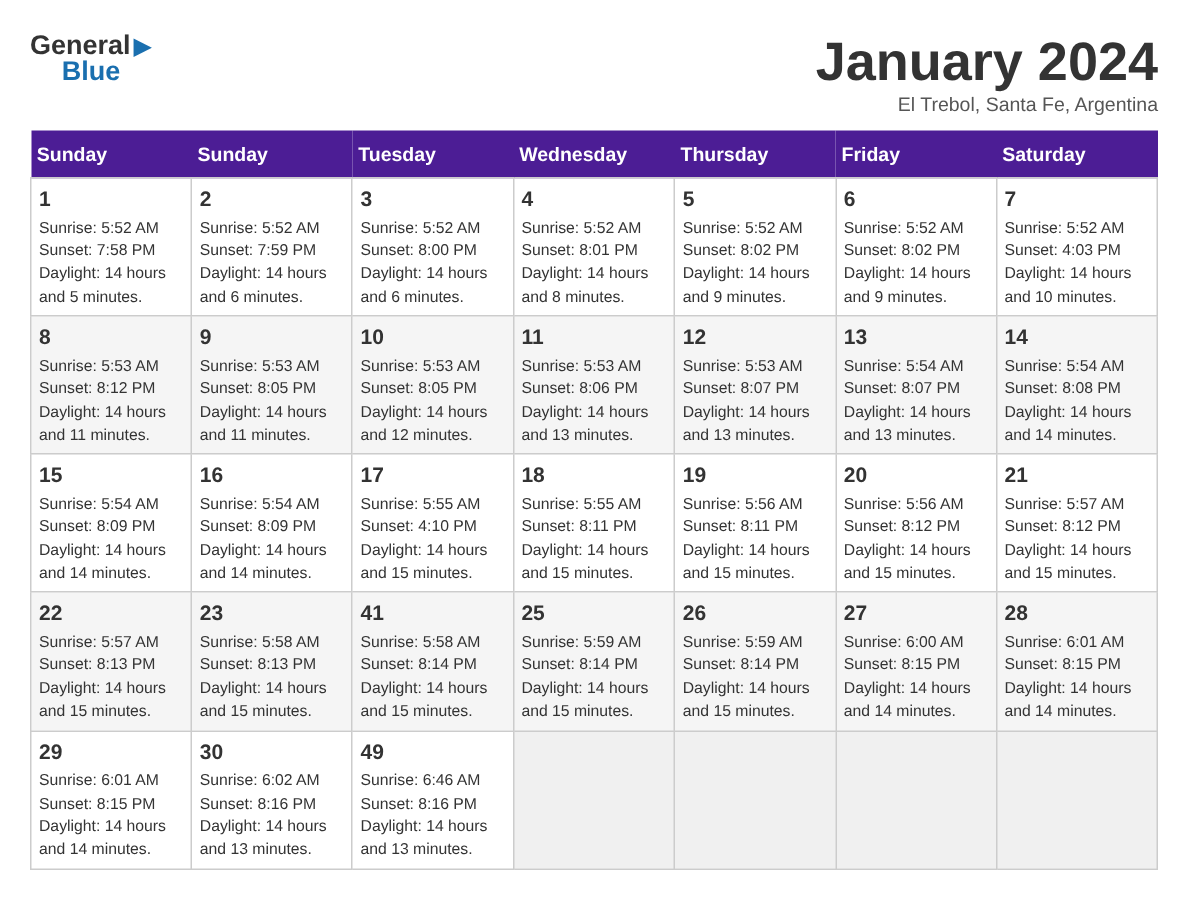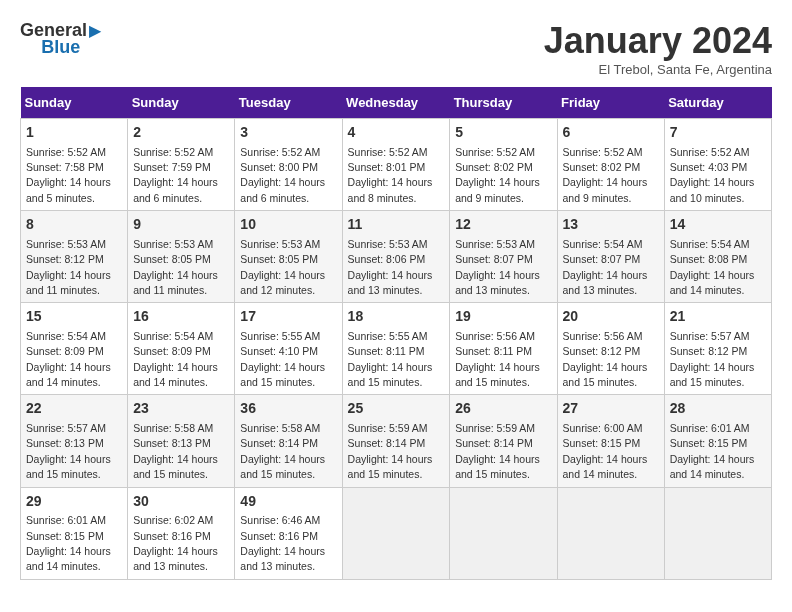--- a/index.html
+++ b/index.html
@@ -128,21 +128,21 @@
         <td><span class="day-number">16</span><span class="day-info">Sunrise: 5:54 AM</span><br><span class="day-info">Sunset: 8:09 PM</span><br><span class="day-info">Daylight: 14 hours and 14 minutes.</span></td>
         <td><span class="day-number">17</span><span class="day-info">Sunrise: 5:55 AM</span><br><span class="day-info">Sunset: 4:10 PM</span><br><span class="day-info">Daylight: 14 hours and 15 minutes.</span></td>
         <td><span class="day-number">18</span><span class="day-info">Sunrise: 5:55 AM</span><br><span class="day-info">Sunset: 8:11 PM</span><br><span class="day-info">Daylight: 14 hours and 15 minutes.</span></td>
         <td><span class="day-number">19</span><span class="day-info">Sunrise: 5:56 AM</span><br><span class="day-info">Sunset: 8:11 PM</span><br><span class="day-info">Daylight: 14 hours and 15 minutes.</span></td>
         <td><span class="day-number">20</span><span class="day-info">Sunrise: 5:56 AM</span><br><span class="day-info">Sunset: 8:12 PM</span><br><span class="day-info">Daylight: 14 hours and 15 minutes.</span></td>
         <td><span class="day-number">21</span><span class="day-info">Sunrise: 5:57 AM</span><br><span class="day-info">Sunset: 8:12 PM</span><br><span class="day-info">Daylight: 14 hours and 15 minutes.</span></td>
       </tr>
       <tr>
         <td><span class="day-number">22</span><span class="day-info">Sunrise: 5:57 AM</span><br><span class="day-info">Sunset: 8:13 PM</span><br><span class="day-info">Daylight: 14 hours and 15 minutes.</span></td>
         <td><span class="day-number">23</span><span class="day-info">Sunrise: 5:58 AM</span><br><span class="day-info">Sunset: 8:13 PM</span><br><span class="day-info">Daylight: 14 hours and 15 minutes.</span></td>
-        <td><span class="day-number">36</span><span class="day-info">Sunrise: 5:58 AM</span><br><span class="day-info">Sunset: 8:14 PM</span><br><span class="day-info">Daylight: 14 hours and 15 minutes.</span></td>
+        <td><span class="day-number">41</span><span class="day-info">Sunrise: 5:58 AM</span><br><span class="day-info">Sunset: 8:14 PM</span><br><span class="day-info">Daylight: 14 hours and 15 minutes.</span></td>
         <td><span class="day-number">25</span><span class="day-info">Sunrise: 5:59 AM</span><br><span class="day-info">Sunset: 8:14 PM</span><br><span class="day-info">Daylight: 14 hours and 15 minutes.</span></td>
         <td><span class="day-number">26</span><span class="day-info">Sunrise: 5:59 AM</span><br><span class="day-info">Sunset: 8:14 PM</span><br><span class="day-info">Daylight: 14 hours and 15 minutes.</span></td>
         <td><span class="day-number">27</span><span class="day-info">Sunrise: 6:00 AM</span><br><span class="day-info">Sunset: 8:15 PM</span><br><span class="day-info">Daylight: 14 hours and 14 minutes.</span></td>
         <td><span class="day-number">28</span><span class="day-info">Sunrise: 6:01 AM</span><br><span class="day-info">Sunset: 8:15 PM</span><br><span class="day-info">Daylight: 14 hours and 14 minutes.</span></td>
       </tr>
       <tr>
         <td><span class="day-number">29</span><span class="day-info">Sunrise: 6:01 AM</span><br><span class="day-info">Sunset: 8:15 PM</span><br><span class="day-info">Daylight: 14 hours and 14 minutes.</span></td>
         <td><span class="day-number">30</span><span class="day-info">Sunrise: 6:02 AM</span><br><span class="day-info">Sunset: 8:16 PM</span><br><span class="day-info">Daylight: 14 hours and 13 minutes.</span></td>
         <td><span class="day-number">49</span><span class="day-info">Sunrise: 6:46 AM</span><br><span class="day-info">Sunset: 8:16 PM</span><br><span class="day-info">Daylight: 14 hours and 13 minutes.</span></td>
         <td class="empty"></td>

